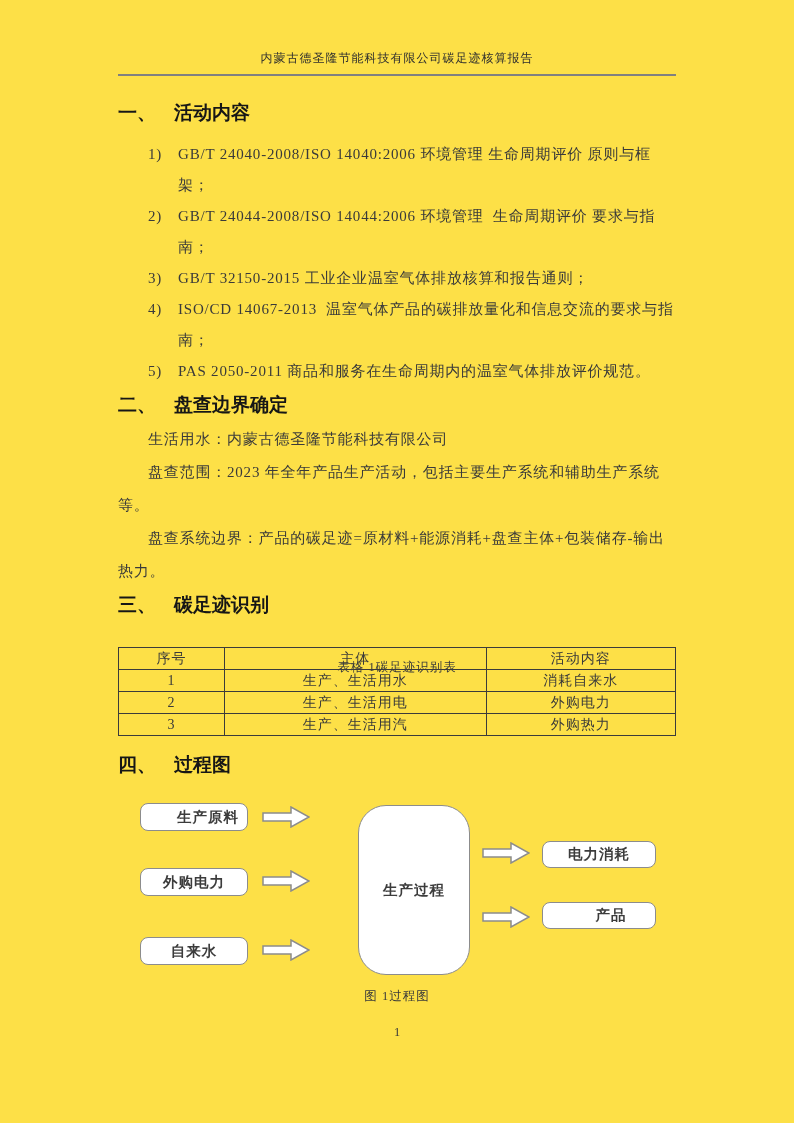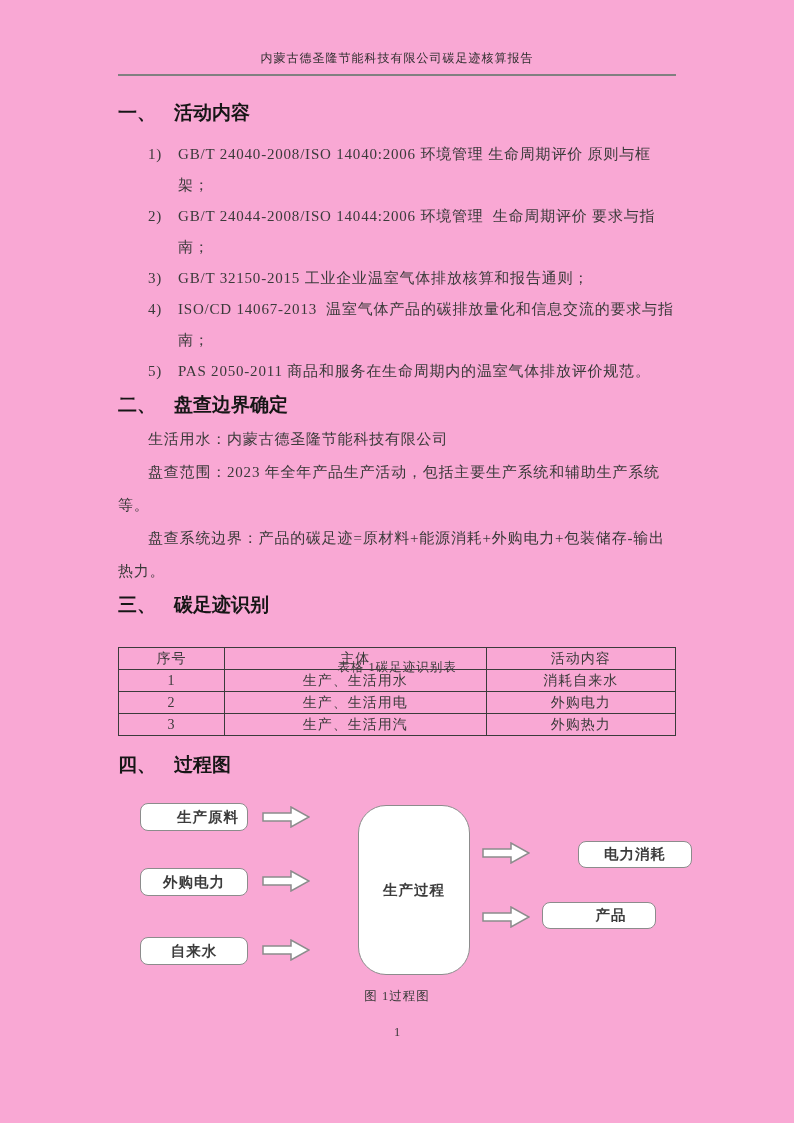--- a/index.html
+++ b/index.html
@@ -1,21 +1,21 @@
 <!DOCTYPE html>
 <html><head>
 <meta charset="utf-8">
 <style>
   * { box-sizing: border-box; }
   html, body { margin: 0; padding: 0; background: #ffffff; }
   .page {
     position: relative;
     width: 794px; height: 1123px;
     margin: 0 auto;
-    background: #f9a8d4;
+    background: #fde047;
     font-family: "Liberation Serif", "DejaVu Serif", serif;
     color: #333333;
     overflow: hidden;
   }
   .block { position: absolute; left: 118px; width: 558px; }
 
   
   .doc-header {
     top: 50px; text-align: center;
     font-size: 12px; letter-spacing: 1px; color: #2e2e2e;
@@ -67,21 +67,21 @@
     position: absolute; background: #ffffff;
     border: 1.5px solid #8c8c8c; border-radius: 8px;
     display: flex; align-items: center; justify-content: center;
     font-family: "Liberation Sans", "DejaVu Sans", sans-serif;
     font-weight: 600; font-size: 14.5px; letter-spacing: 1px; color: #3c3c3c;
   }
   .dbox.in  { left: 22px;  width: 108px; height: 28px; }
   .dbox.out { left: 424px; width: 114px; height: 27px; }
   .dbox.center { left: 240px; top: 15px; width: 112px; height: 170px; border-radius: 28px; }
   #in1 { top: 13px; padding-left: 28px; } #in2 { top: 78px; } #in3 { top: 147px; }
-  #out1 { top: 51px; margin-left: 36px; } #out2 { top: 112px; padding-left: 24px; }
+  #out1 { top: 51px; } #out2 { top: 112px; padding-left: 24px; }
   .flow-arrow { position: absolute; width: 48px; height: 22px; }
   #ar1 { left: 144px; top: 16px; } #ar2 { left: 144px; top: 80px; }
   #ar3 { left: 144px; top: 149px; }
   #ar4 { left: 364px; top: 52px; } #ar5 { left: 364px; top: 116px; }
 
   .fig-caption { top: 988px; text-align: center; font-size: 12.5px;
     letter-spacing: 1px; color: #3a3a3a; }
 
   .page-num { position: absolute; top: 1025px; left: 0; width: 794px;
     text-align: center; font-size: 12.5px; color: #3a3a3a; }
@@ -124,21 +124,21 @@
   </div>
 
   <div class="block sec-h sec-h-2">
     <span class="no">二、</span>
     <span class="ttl">盘查边界确定</span>
   </div>
 
   <div class="block paras">
     <div class="para">生活用水：内蒙古德圣隆节能科技有限公司</div>
     <div class="para">盘查范围：2023 年全年产品生产活动，包括主要生产系统和辅助生产系统等。</div>
-    <div class="para">盘查系统边界：产品的碳足迹=原材料+能源消耗+外购电力+包装储存-输出热力。</div>
+    <div class="para">盘查系统边界：产品的碳足迹=原材料+能源消耗+盘查主体+包装储存-输出热力。</div>
   </div>
 
   <div class="block sec-h sec-h-3">
     <span class="no">三、</span>
     <span class="ttl">碳足迹识别</span>
   </div>
 
   <div class="block tbl-caption">表格 1碳足迹识别表</div>
 
   <div class="block tbl-wrap">

